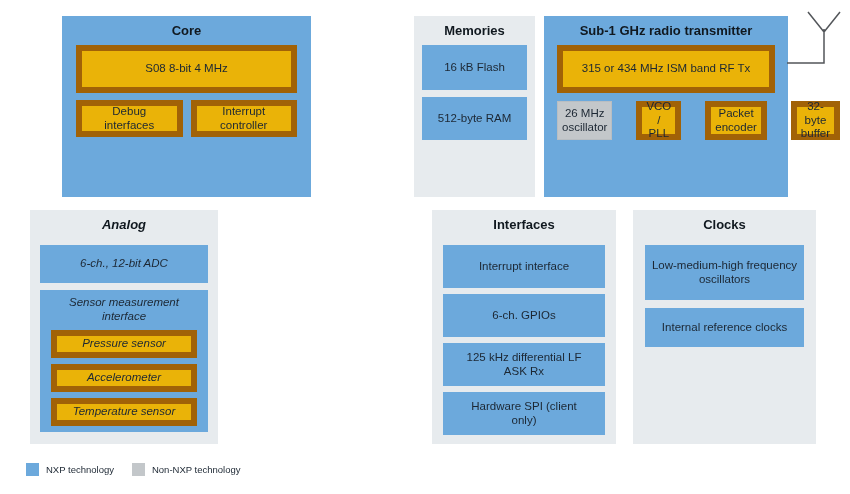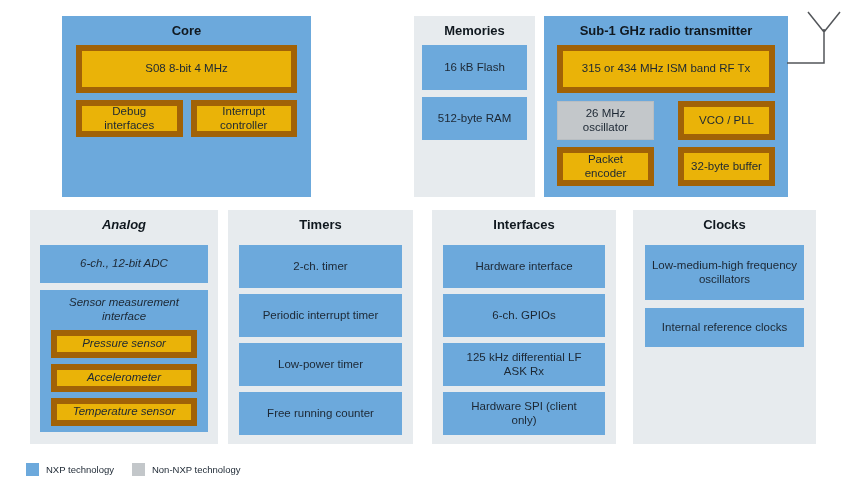--- a/index.html
+++ b/index.html
@@ -31,21 +31,21 @@
   #system { left:286px; top:16px; width:121px; height:181px; }
   #system .b1 { margin:6px 8px 0; height:47px; }
   #system .b2 { margin:6px 8px 0; height:42px; }
 
   #memories { left:414px; top:16px; width:121px; height:181px; }
   #memories .b1 { margin:6px 8px 0; height:45px; }
   #memories .b2 { margin:7px 8px 0; height:43px; }
 
   #radio { left:544px; top:16px; width:244px; height:181px; }
   #radio .radio-rf { margin:6px 13px 0; height:48px; }
-  #radio .radio-grid { display:grid; grid-template-columns:1fr 1fr; gap:7px 24px; margin:8px 13px 18px; }
+  #radio .radio-grid { display:grid; grid-template-columns:1fr 1fr 1fr 1fr; gap:7px 24px; margin:8px 13px 18px; }
   #radio .radio-grid .block { height:39px; }
 
   .antenna { position:absolute; left:786px; top:6px; }
 
   
   #analog { left:30px; top:210px; width:188px; height:234px;font-style:italic; }
   #analog .adc { margin:12px 10px 0; height:38px; }
   #analog .smi { margin:7px 10px 0; height:142px; background:#6CA9DC; }
   #analog .smi-label { padding:6px 6px 0; font-size:11.5px; line-height:1.2; text-align:center; }
   #analog .sensor { margin:6px 11px 0; height:28px; }
@@ -107,31 +107,24 @@
     <div class="sec-title">Analog</div>
     <div class="block blue adc">6-ch., 12-bit ADC</div>
     <div class="smi">
       <div class="smi-label">Sensor measurement interface</div>
       <div class="block light sensor">Pressure sensor</div>
       <div class="block light sensor">Accelerometer</div>
       <div class="block light sensor">Temperature sensor</div>
     </div>
   </section>
 
-  <section class="sec gray" id="timers">
-    <div class="sec-title">Timers</div>
-    <div class="block blue b first">2-ch. timer</div>
-    <div class="block blue b">Periodic interrupt timer</div>
-    <div class="block blue b">Low-power timer</div>
-    <div class="block blue b">Free running counter</div>
-  </section>
 
   <section class="sec gray" id="interfaces">
     <div class="sec-title">Interfaces</div>
-    <div class="block blue b first">Hardware interface</div>
+    <div class="block blue b first">Interrupt interface</div>
     <div class="block blue b">6-ch. GPIOs</div>
     <div class="block blue b">125 kHz differential LF ASK Rx</div>
     <div class="block blue b">Hardware SPI (client only)</div>
   </section>
 
   <section class="sec gray" id="clocks">
     <div class="sec-title">Clocks</div>
     <div class="block blue b1">Low-medium-high frequency oscillators</div>
     <div class="block blue b2">Internal reference clocks</div>
   </section>

